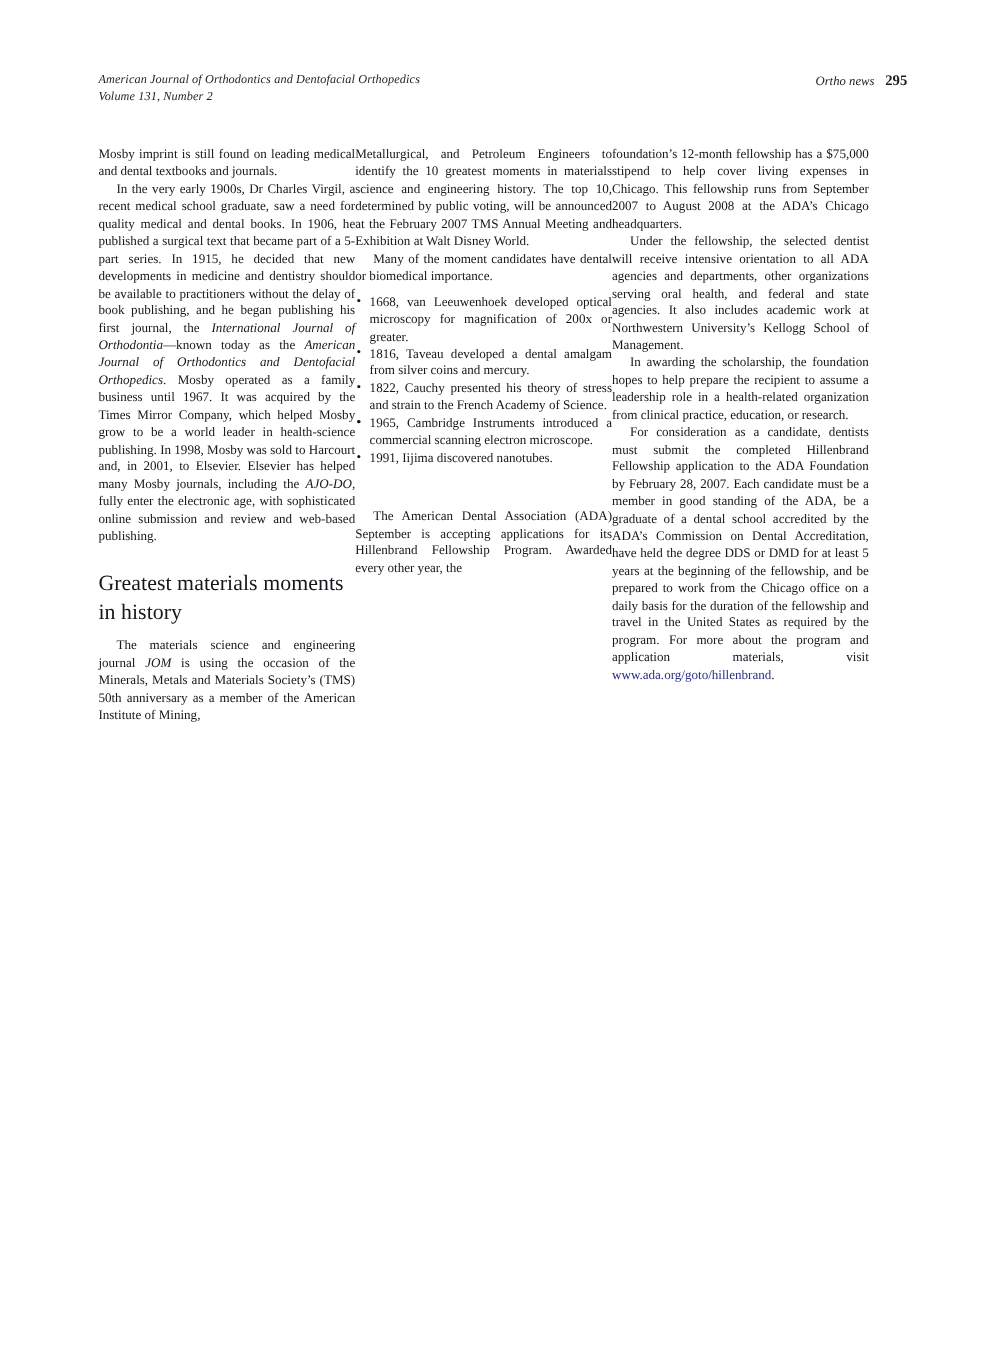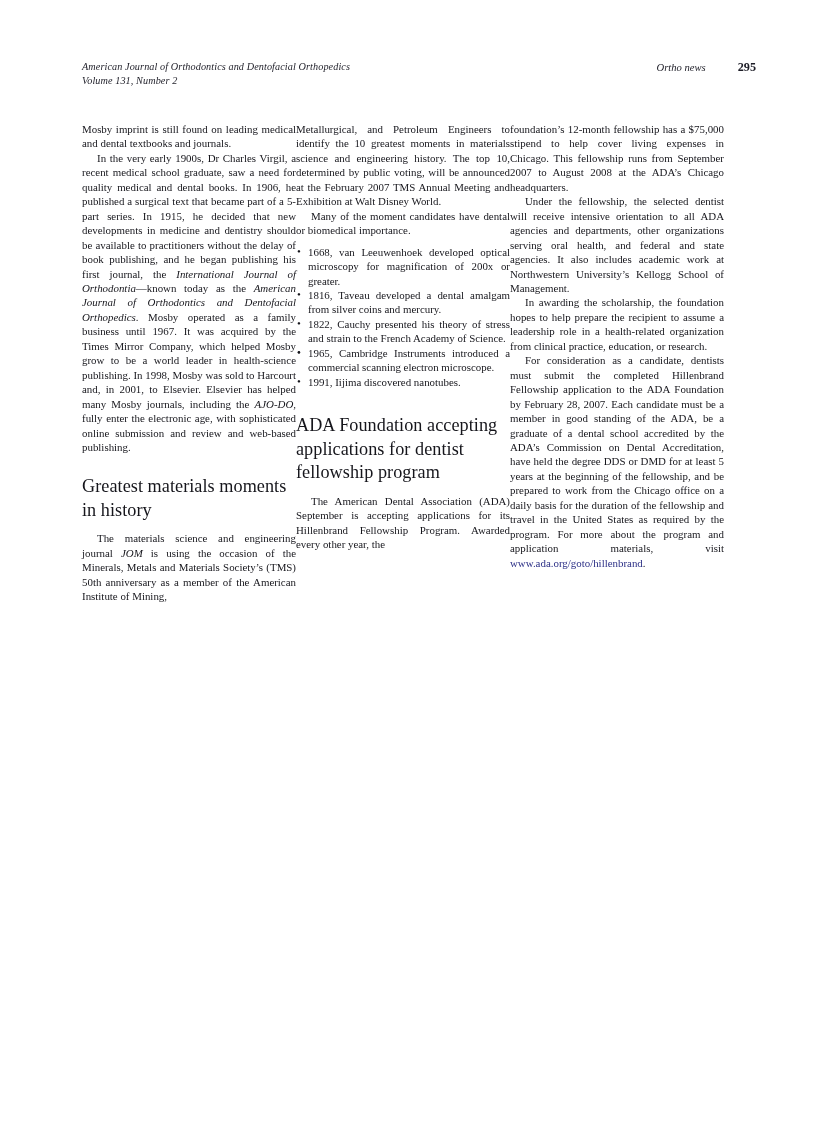--- a/index.html
+++ b/index.html
@@ -36,33 +36,32 @@
   .rh-left {
     font-style: italic;
     font-size: 10.2px;
     line-height: 13.5px;
     letter-spacing: 0.1px;
     color: #1d1d27;
   }
   .rh-right {
     display: flex;
     align-items: baseline;
-    gap: 20px;
+    gap: 9px;
     font-size: 10.6px;
     color: #1d1d27;
     justify-content: center;
   }
   .rh-right .section-name {
     font-style: italic;
   }
   .rh-right .folio {
     font-weight: bold;
     font-size: 12.2px;
     font-style: normal;
-    margin-left: 12px;
   }
 
   
   .columns {
     position: absolute;
     left: 82px;
     top: 122px;
     width: 676px;
     display: flex;
     gap: 0;
@@ -167,21 +166,20 @@
         <li><span class="bullet">•</span><span>1668, van Leeuwenhoek developed optical microscopy for magnification of 200x or greater.</span></li>
         <li><span class="bullet">•</span><span>1816, Taveau developed a dental amalgam from silver coins and mercury.</span></li>
         <li><span class="bullet">•</span><span>1822, Cauchy presented his theory of stress and strain to the French Academy of Science.</span></li>
         <li><span class="bullet">•</span></li>
         <li><span class="bullet">•</span><span>1965, Cambridge Instruments introduced a commercial scanning electron microscope.</span></li>
         <li><span class="bullet">•</span><span>1991, Iijima discovered nanotubes.</span></li>
       </ul>
       <div class="sp-after-list"></div>
 
       <div class="sp-before-head"></div>
-      <h2 class="headline">ADA Foundation accepting applications for dentist fellowship program</h2>
       <div class="sp-after-head"></div>
 
       <p class="body indent">The American Dental Association (ADA) September is accepting applications for its Hillenbrand Fellowship Program. Awarded every other year, the</p>
     </div>
 
     <div class="col">
 
       <p class="body">foundation’s 12-month fellowship has a $75,000 stipend to help cover living expenses in Chicago. This fellowship runs from September 2007 to August 2008 at the ADA’s Chicago headquarters.</p>
 
       <p class="body indent">Under the fellowship, the selected dentist will receive intensive orientation to all ADA agencies and departments, other organizations serving oral health, and federal and state agencies. It also includes academic work at Northwestern University’s Kellogg School of Management.</p>

